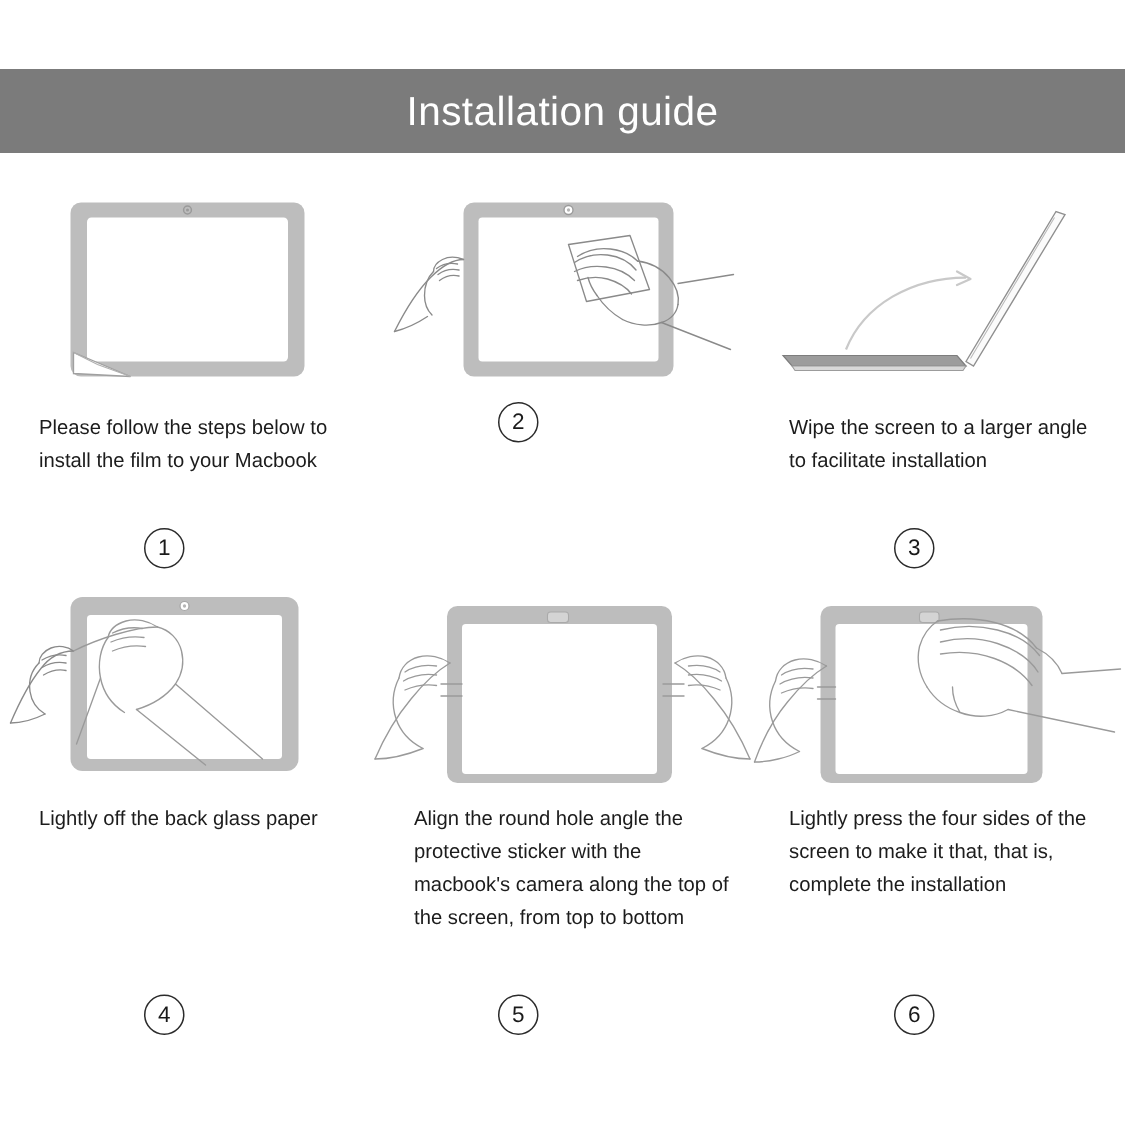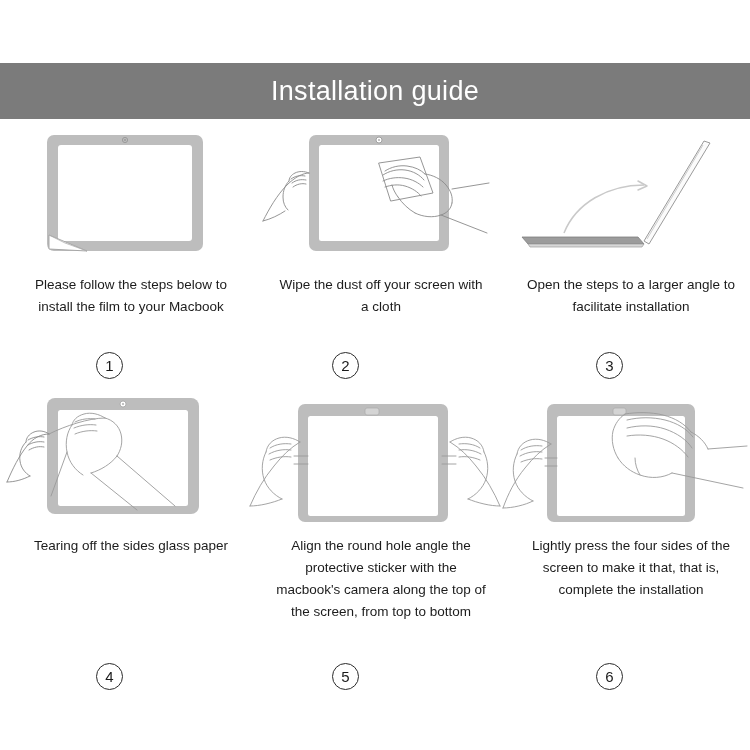--- a/index.html
+++ b/index.html
@@ -14,21 +14,21 @@
     height: 750px;
     font-family: "Liberation Sans", sans-serif;
     overflow: hidden;
     position: relative;
   }
 
   
   .header-band {
     position: absolute;
     left: 0;
-    top: 63px;
+    top: 46px;
     width: 750px;
     height: 56px;
     background: #7b7b7b;
     display: flex;
     align-items: center;
     justify-content: center;
   }
   .header-title {
     color: #ffffff;
     font-size: 27px;
@@ -39,21 +39,20 @@
 
   
   .steps-grid {
     position: absolute;
     left: 0;
     top: 118px;
     width: 750px;
     display: grid;
     grid-template-columns: 250px 250px 250px;
     grid-template-rows: auto auto;
-    text-align: center;
   }
   .step-cell {
     position: relative;
     padding: 0;
   }
 
   .art-box {
     height: 150px;
     position: relative;
     display: flex;
@@ -144,39 +143,38 @@
           <path d="M130 64 C136 62 143 61 150 63 C157 65 163 69 166 73"></path>
           <path d="M170 51 C178 52 186 56 191 62 C196 68 198 74 197 80"></path>
           <path d="M197 80 C196 86 192 90 186 92 C178 95 168 94 160 90"></path>
           <path d="M160 90 C153 86 147 80 143 74"></path>
           <path d="M186 92 L232 110"></path>
           <path d="M197 66 L234 60"></path>
           <path d="M143 74 C140 70 138 66 137 62"></path>
         </g>
       </svg>
     </div>
-    <div class="step-caption">Wipe the dust off your screen with a cloth</div>
     <div class="badge-row">
       <div class="badge">2</div>
     </div>
   </div>
 
   <div class="step-cell row-1 col-3">
     <div class="art-box">
       <svg width="235" height="140" viewBox="0 0 235 140">
         <path d="M14 114 L130 114 L136 121 L20 121 Z" fill="#9c9c9c"></path>
         <path d="M14 114 L130 114 L136 121 L20 121 Z" fill="none" stroke="#7d7d7d" stroke-width="0.8"></path>
         <path d="M20 121 L136 121 L134 124 L22 124 Z" fill="#d8d8d8" stroke="#9c9c9c" stroke-width="0.7"></path>
         <path d="M136 118 L196 18 L202 20 L141 121 Z" fill="#fbfbfb" stroke="#8f8f8f" stroke-width="0.9"></path>
         <path d="M139 116 L195 22" fill="none" stroke="#b8b8b8" stroke-width="0.7"></path>
         <path d="M56 110 C68 80 100 62 136 62" fill="none" stroke="#c9c9c9" stroke-width="1.5"></path>
         <path d="M130 58 L139 63 L130 67" fill="none" stroke="#c9c9c9" stroke-width="1.5" stroke-linecap="round" stroke-linejoin="round"></path>
       </svg>
     </div>
-    <div class="step-caption">Open the steps to a larger angle to facilitate installation</div>
+    <div class="step-caption">Wipe the screen to a larger angle to facilitate installation</div>
     <div class="badge-row">
       <div class="badge">3</div>
     </div>
   </div>
 
   <div class="step-cell row-2 col-1">
     <div class="art-box">
       <svg width="240" height="140" viewBox="0 0 240 140">
         <rect x="42" y="14" width="152" height="116" rx="8" fill="#bdbdbd"></rect>
         <rect x="53" y="26" width="130" height="96" rx="2.5" fill="#ffffff"></rect>
@@ -199,21 +197,21 @@
           <path d="M70 50 C77 47 85 46 92 47"></path>
           <path d="M67 41 C62 48 60 58 62 68 C64 78 70 86 78 91"></path>
           <path d="M100 34 C108 36 114 42 116 50 C118 58 116 66 112 72"></path>
           <path d="M112 72 C106 80 96 86 86 89"></path>
           <path d="M86 89 L132 126"></path>
           <path d="M112 72 L170 122"></path>
           <path d="M62 68 L46 112"></path>
         </g>
       </svg>
     </div>
-    <div class="step-caption">Tearing off the sides glass paper</div>
+    <div class="step-caption">Lightly off the back glass paper</div>
     <div class="badge-row">
       <div class="badge">4</div>
     </div>
   </div>
 
   <div class="step-cell row-2 col-2">
     <div class="art-box">
       <svg width="250" height="140" viewBox="0 0 250 140">
         <rect x="48" y="20" width="150" height="118" rx="7" fill="#bdbdbd"></rect>
         <rect x="58" y="32" width="130" height="100" rx="2.5" fill="#ffffff"></rect>

